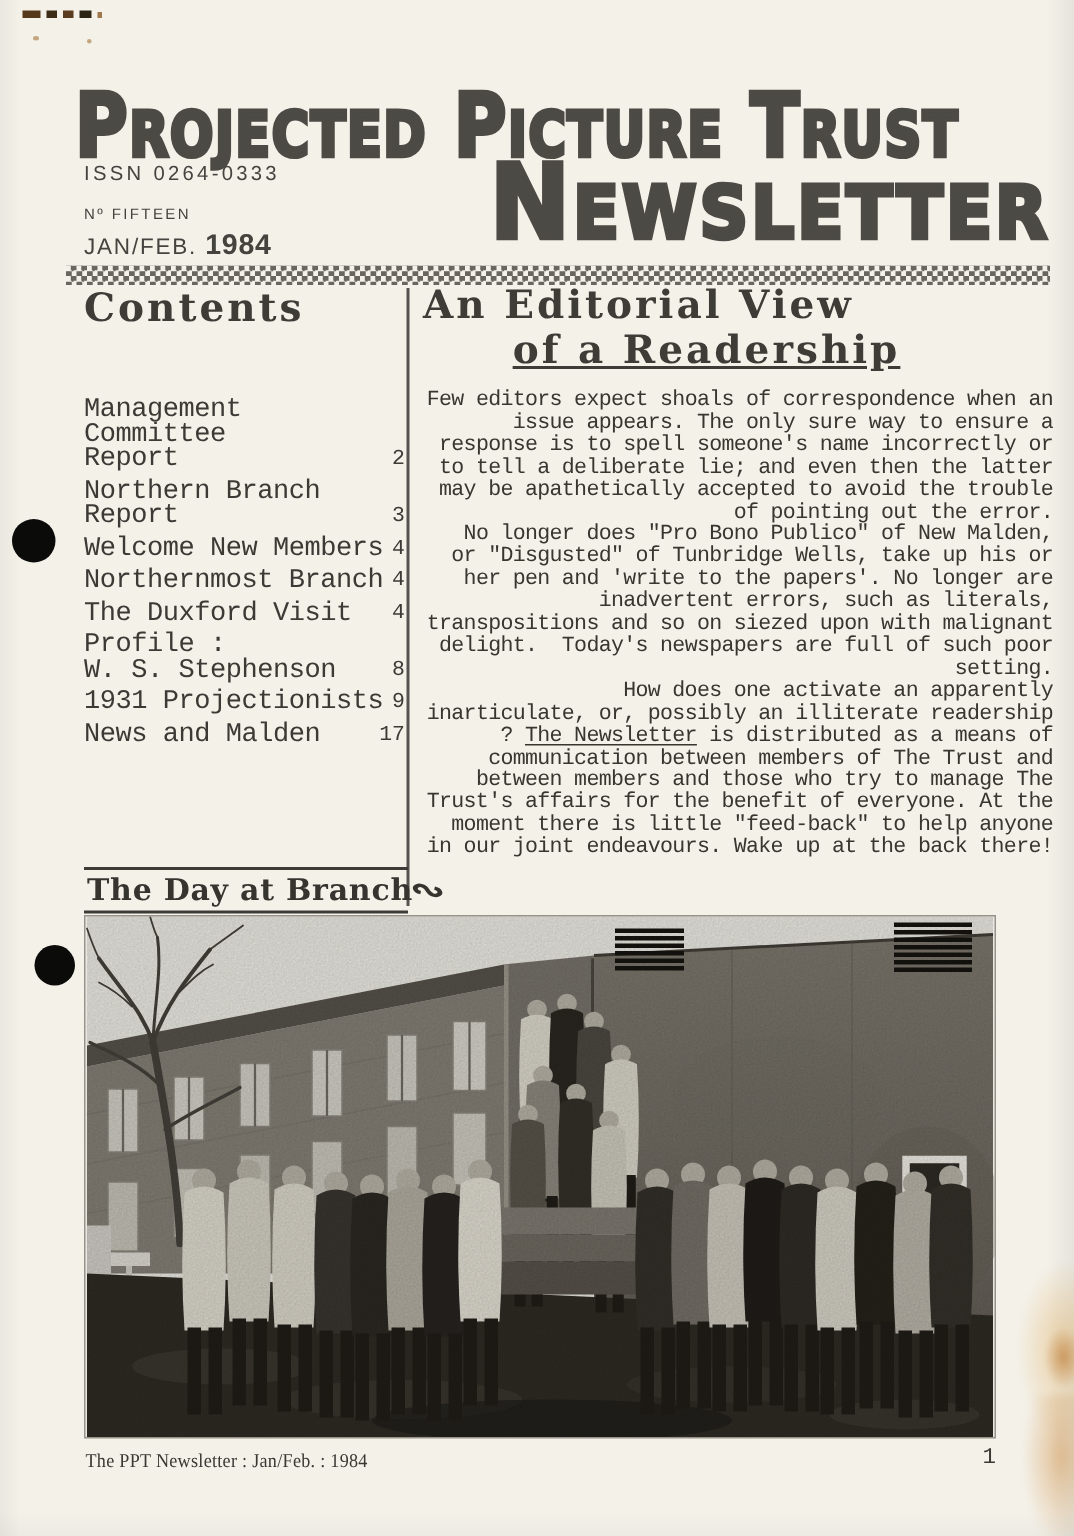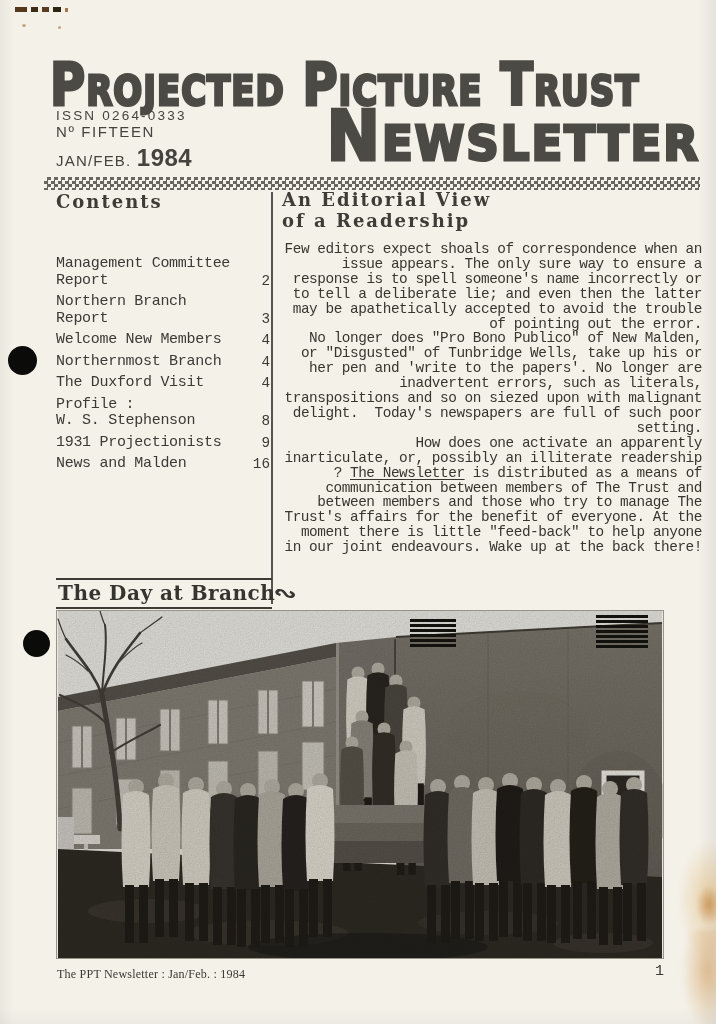--- a/index.html
+++ b/index.html
@@ -49,54 +49,54 @@
   .mast-title {
     position:absolute; left:50px; top:50px;
     font-family:"DejaVu Sans", sans-serif; font-weight:bold;
     font-variant-caps: small-caps;
     font-size:48px; letter-spacing:1px; white-space:nowrap;
     color:#4c4a44; -webkit-text-stroke:2.4px #4c4a44;
     transform: scaleY(1.22); transform-origin: 0 0;
   }
   .issue-block { position:absolute; left:56px; top:108px; color:#45433e; font-weight:normal; }
   .issue-block .issn  { font-size:13.5px; letter-spacing:2.2px; }
-  .issue-block .ino   { font-size:15px; letter-spacing:1.6px; margin-top:0; }
+  .issue-block .ino   { font-size:10px; letter-spacing:1.6px; margin-top:15px; }
   .issue-block .idate { font-size:15px; letter-spacing:1.2px; margin-top:4px; }
-  .issue-block .idate b { font-size:24px; letter-spacing:.5px; }
+  .issue-block .idate b { font-size:19px; letter-spacing:.5px; }
   .mast-sub {
     position:absolute; right:16px; top:96px;
     font-family:"DejaVu Sans", sans-serif; font-weight:bold;
     font-variant-caps: small-caps;
     font-size:64px; letter-spacing:2px; white-space:nowrap;
     color:#4c4a44; -webkit-text-stroke:2.8px #4c4a44;
     transform: scaleY(1.08); transform-origin: 100% 0;
   }
   .checker {
     position:absolute; left:44px; right:16px; top:177px; height:13px;
     background: repeating-conic-gradient(#68665f 0% 25%, transparent 0% 50%);
     background-size: 7px 7px;
   }
 
   
   .contents-col { position:absolute; left:56px; top:191px; width:214px; }
   .contents-col h2, .editorial-col h2 {
     font-family:"DejaVu Serif", serif; font-weight:bold;
-    font-size:18px; letter-spacing:2px; color:#3e3c36;
+    font-size:26px; letter-spacing:2px; color:#3e3c36;
   }
   .toc { list-style:none; margin-top:44px; }
   .toc li { display:flex; justify-content:space-between; align-items:flex-end; margin-bottom:5px; }
-  .toc .t { font-family:"Liberation Mono", monospace; font-size:15px; line-height:16.5px;
+  .toc .t { font-family:"Liberation Mono", monospace; font-size:18px; line-height:16.5px;
             letter-spacing:-0.3px; white-space:pre-line; color:#3c3a35; }
   .toc .p { font-family:"Liberation Mono", monospace; font-size:14.3px; line-height:16.5px; color:#3c3a35; }
 
   .col-divider { position:absolute; left:271px; top:192px; width:2px; height:412px; background:#565450; }
 
   .editorial-col { position:absolute; left:282px; top:189px; width:420px; }
   .editorial-col h2 .l1 { display:block; }
-  .editorial-col h2 .l2 { display:block; text-align:left; padding-right:42px; }
+  .editorial-col h2 .l2 { display:block; text-align:center; padding-right:42px;text-decoration:underline; }
   .ed-body { margin-top:11px;text-align:right; }
   .ed-body p {
     font-family:"Liberation Mono", monospace;
     font-size:14.4px; line-height:14.9px; letter-spacing:-0.45px;
     color:#38362f; white-space:pre-wrap;
   }
   .ed-body p.indent { text-indent:3ch; }
   .ed-body .u { text-decoration:underline; text-underline-offset:2px; }
   .ed-body .b { font-weight:normal; }
 
@@ -190,21 +190,21 @@
     <span class="p">8</span>
   </li>
 
   <li>
     <span class="t">1931 Projectionists</span>
     <span class="p">9</span>
   </li>
 
   <li>
     <span class="t">News and Malden</span>
-    <span class="p">16</span>
+    <span class="p">17</span>
   </li>
 </ul>
   </section>
 
   <div class="col-divider"></div>
 
   <section class="editorial-col">
     <h2>
       <span class="l1">An Editorial View</span>
       <span class="l2">of a Readership</span>

